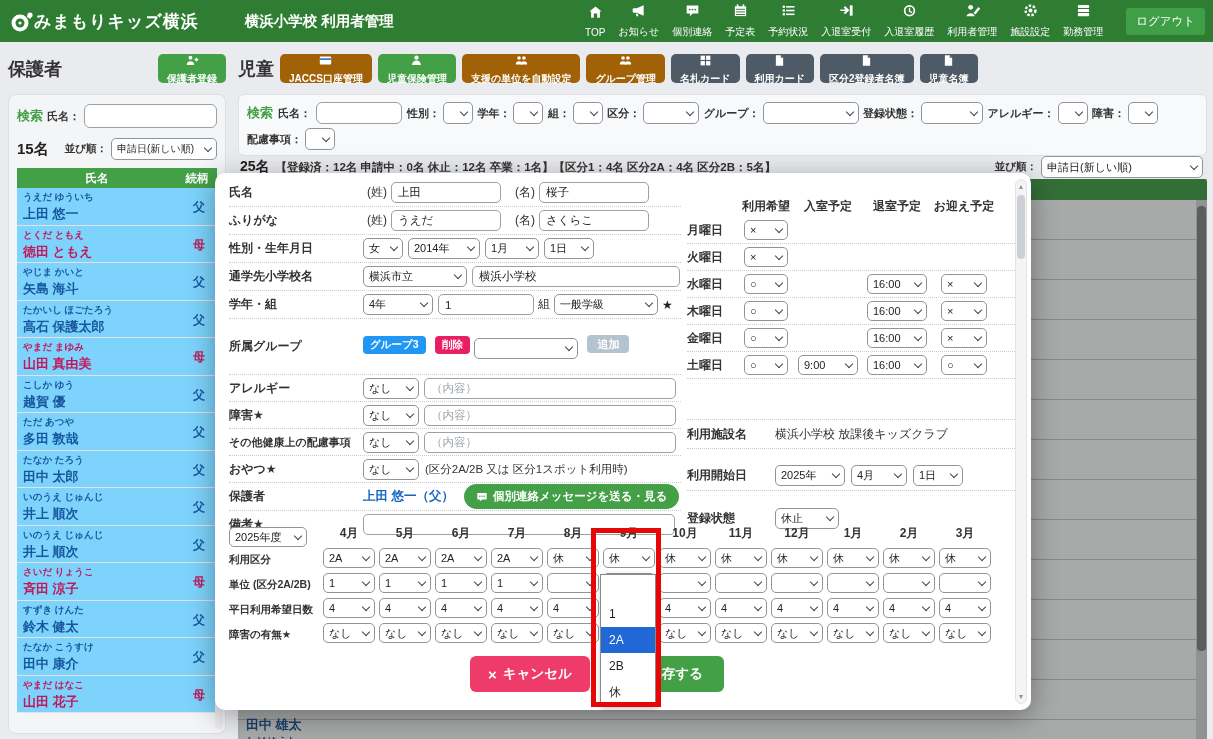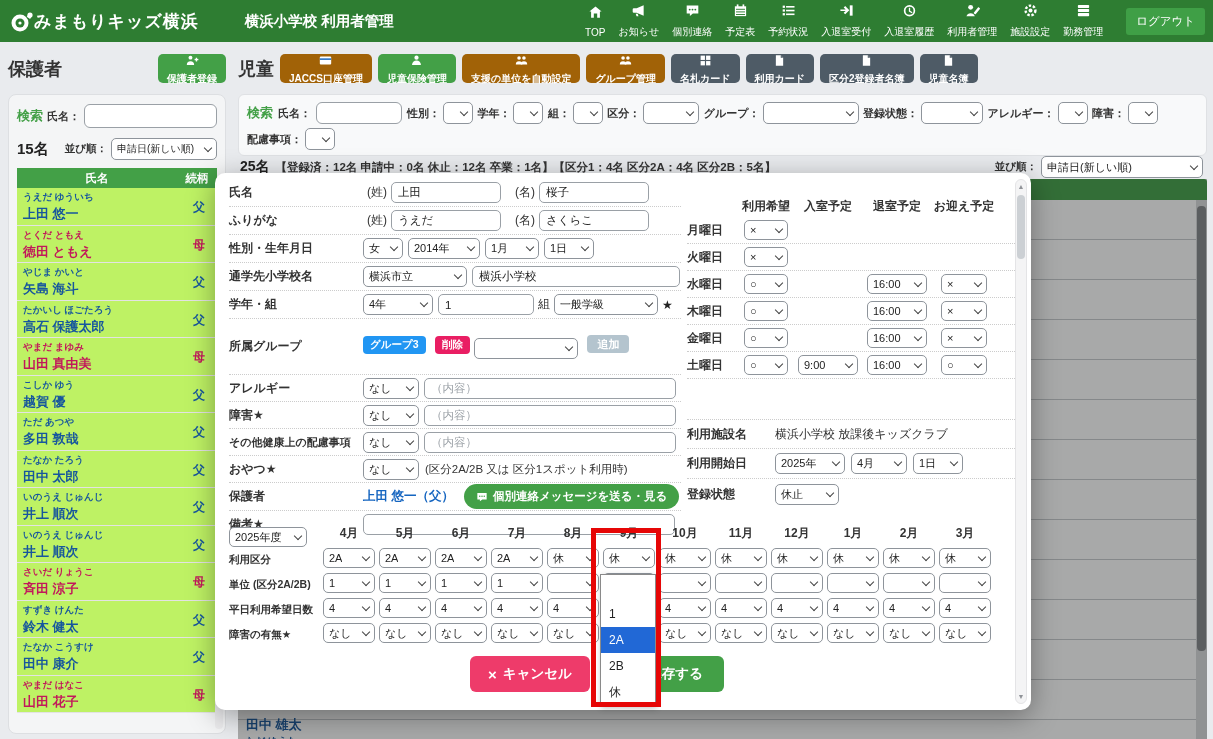--- a/index.html
+++ b/index.html
@@ -35,21 +35,21 @@
   .count-row { display:flex; align-items:center; margin-top:10px; gap:4px; }
   .count { font-size:15px; font-weight:bold; color:#222; }
   .count-row .spacer { flex:1; }
   .sort-lbl { font-size:10.5px; font-weight:bold; color:#333; white-space:nowrap; }
   .sel { background:#fff; border:1px solid #8e949b; border-radius:5px; height:22px; display:inline-flex; align-items:center; justify-content:space-between; padding:0 5px; font-size:11px; color:#222; position:relative; flex:none; }
   .sel .sv { font-style:normal; white-space:nowrap; overflow:hidden; }
   .chev { width:6px; height:6px; border-right:1.8px solid #444; border-bottom:1.8px solid #444; transform:rotate(45deg); margin-left:4px; margin-top:-3px; flex:none; }
   .g-table-head { margin-top:8px; height:20px; background:#43a047; color:#fff; display:flex; align-items:center; font-size:11.5px; font-weight:bold; }
   .g-table-head .c1 { flex:1; text-align:center; }
   .g-table-head .c2 { width:40px; text-align:center; }
-  .g-list { background:#bef264; }
+  .g-list { background:#7dd3fc; }
   .g-row { position:relative; height:37.5px; border-bottom:1px solid #e3e3e3; padding:3px 6px; cursor:pointer; }
   .g-row .kana { font-size:9.5px; font-weight:bold; display:block; }
   .g-row .nm { font-size:13px; font-weight:bold; display:block; margin-top:1px; }
   .g-row .rel { position:absolute; right:12px; top:11px; font-size:12px; font-weight:bold; }
   .v-father .kana,.v-father .nm,.v-father .rel { color:#17579d; }
   .v-mother .kana,.v-mother .nm,.v-mother .rel { color:#c2185b; }
   .g-scroll { position:absolute; right:2px; top:135px; bottom:4px; width:8px; background:#ececee; border-radius:4px; }
   .g-scroll .arr { display:block; text-align:center; font-size:6px; color:#8a8d90; line-height:8px; }
   .g-scroll .thumb { position:absolute; left:1px; right:1px; top:10px; height:80px; background:#bcbfc3; border-radius:3px; }
 
@@ -91,21 +91,21 @@
   .note { font-size:11.5px; color:#333; margin-left:6px; white-space:nowrap; }
   .star { font-size:12px; color:#222; margin-left:4px; }
 
   .m-right { position:absolute; left:472px; top:22px; width:330px; }
   .wk-head { display:grid; grid-template-columns:50px 58px 66px 72px 62px; height:22px; align-items:center; }
   .wk-head span { font-size:12px; font-weight:bold; color:#333; text-align:center; }
   .day-row { display:grid; grid-template-columns:50px 58px 66px 72px 62px; align-items:center; height:27px; border-bottom:1px dotted #ccc; }
   .day-lbl { font-size:12px; font-weight:bold; color:#333; }
   .day-row .sel { height:20px; font-size:11px; margin:0 auto; }
   .w44{ width:44px; } .w60{ width:60px; } .w46{ width:46px; }
-  .fac-row { display:flex; align-items:center; height:30px; border-bottom:1px dotted #ccc; }
+  .fac-row { display:flex; align-items:center; height:30px; border-bottom:1px dotted #ccc;margin-top:12px; }
   .fac-row.first { margin-top:40px; border-top:1px dotted #ccc; }
   .fac-lbl { width:88px; flex:none; font-size:12px; font-weight:bold; color:#333; }
   .fac-val { font-size:12px; color:#333; white-space:nowrap; }
 
   .m-months { position:absolute; left:14px; top:352px; width:788px; }
   .yr-sel { position:absolute; left:0; top:2px; width:78px; height:20px; font-size:11px; }
   .mt-lbl { position:absolute; left:0; font-size:10.5px; font-weight:bold; color:#333; white-space:nowrap; }
   .mt-cols { position:absolute; left:92px; top:0; display:flex; }
   .m-col { width:56px; display:flex; flex-direction:column; align-items:center; }
   .m-col .mh { font-size:12px; font-weight:bold; color:#333; height:16px; margin-bottom:7px; }

